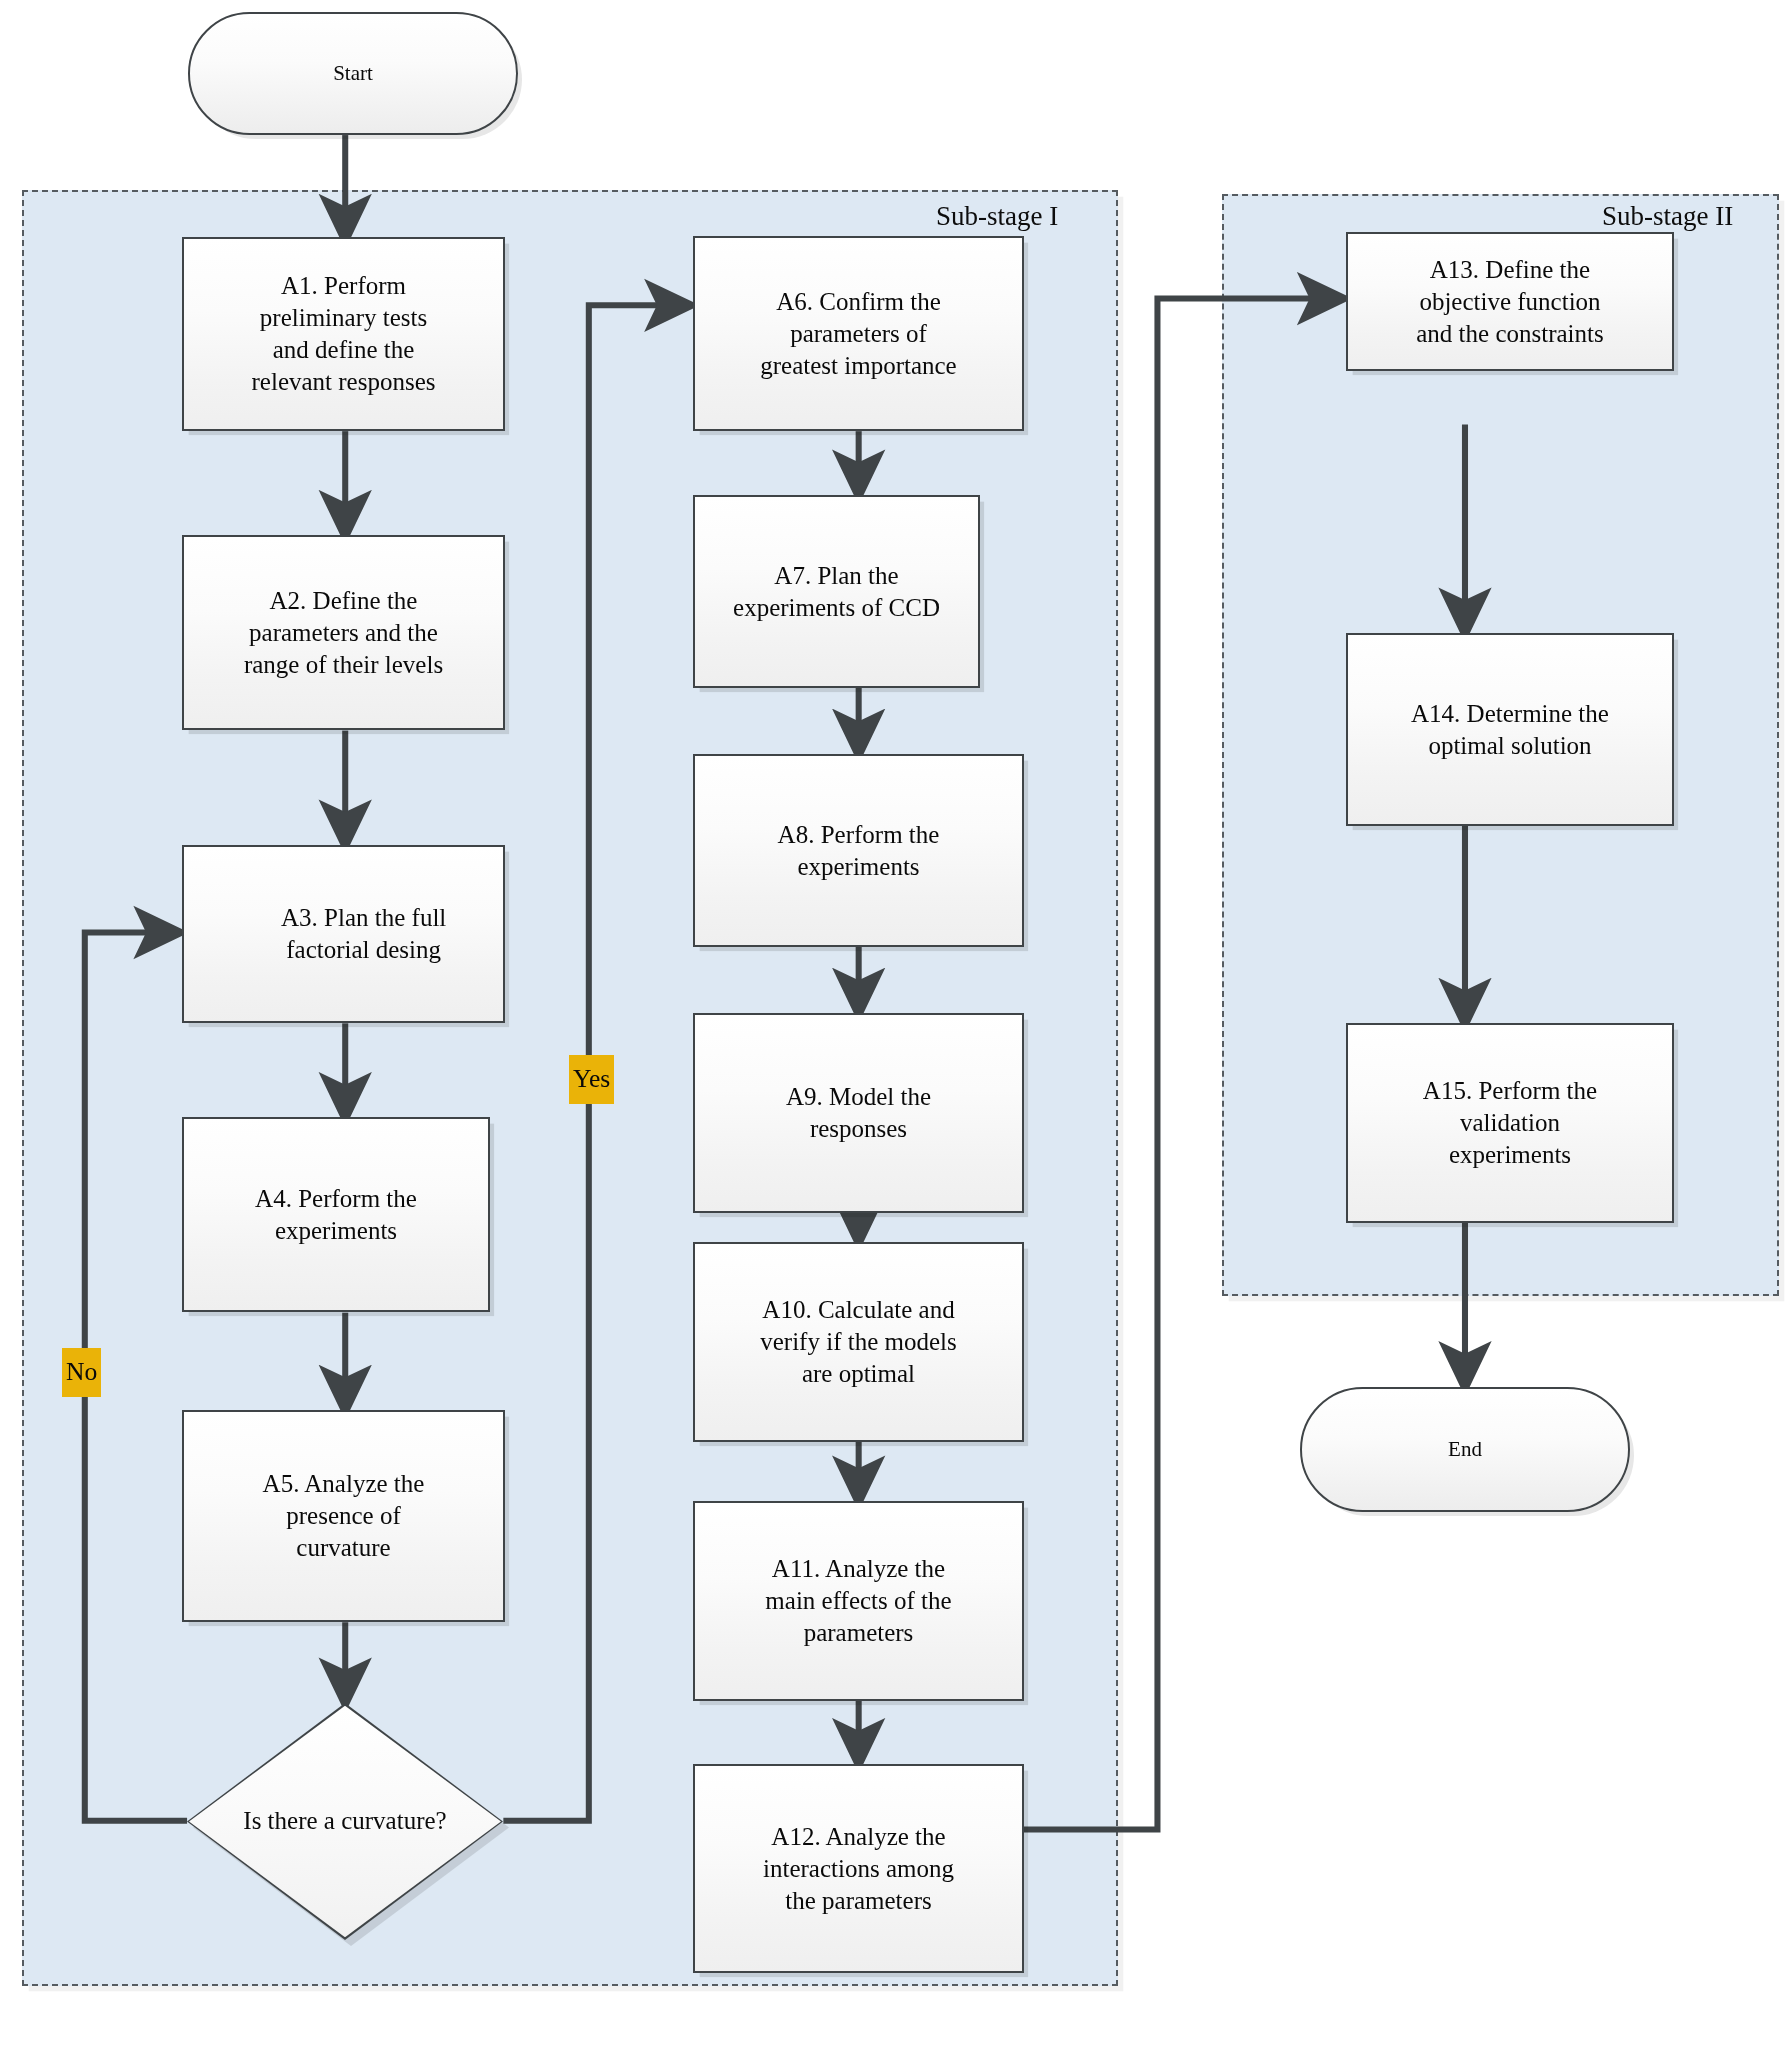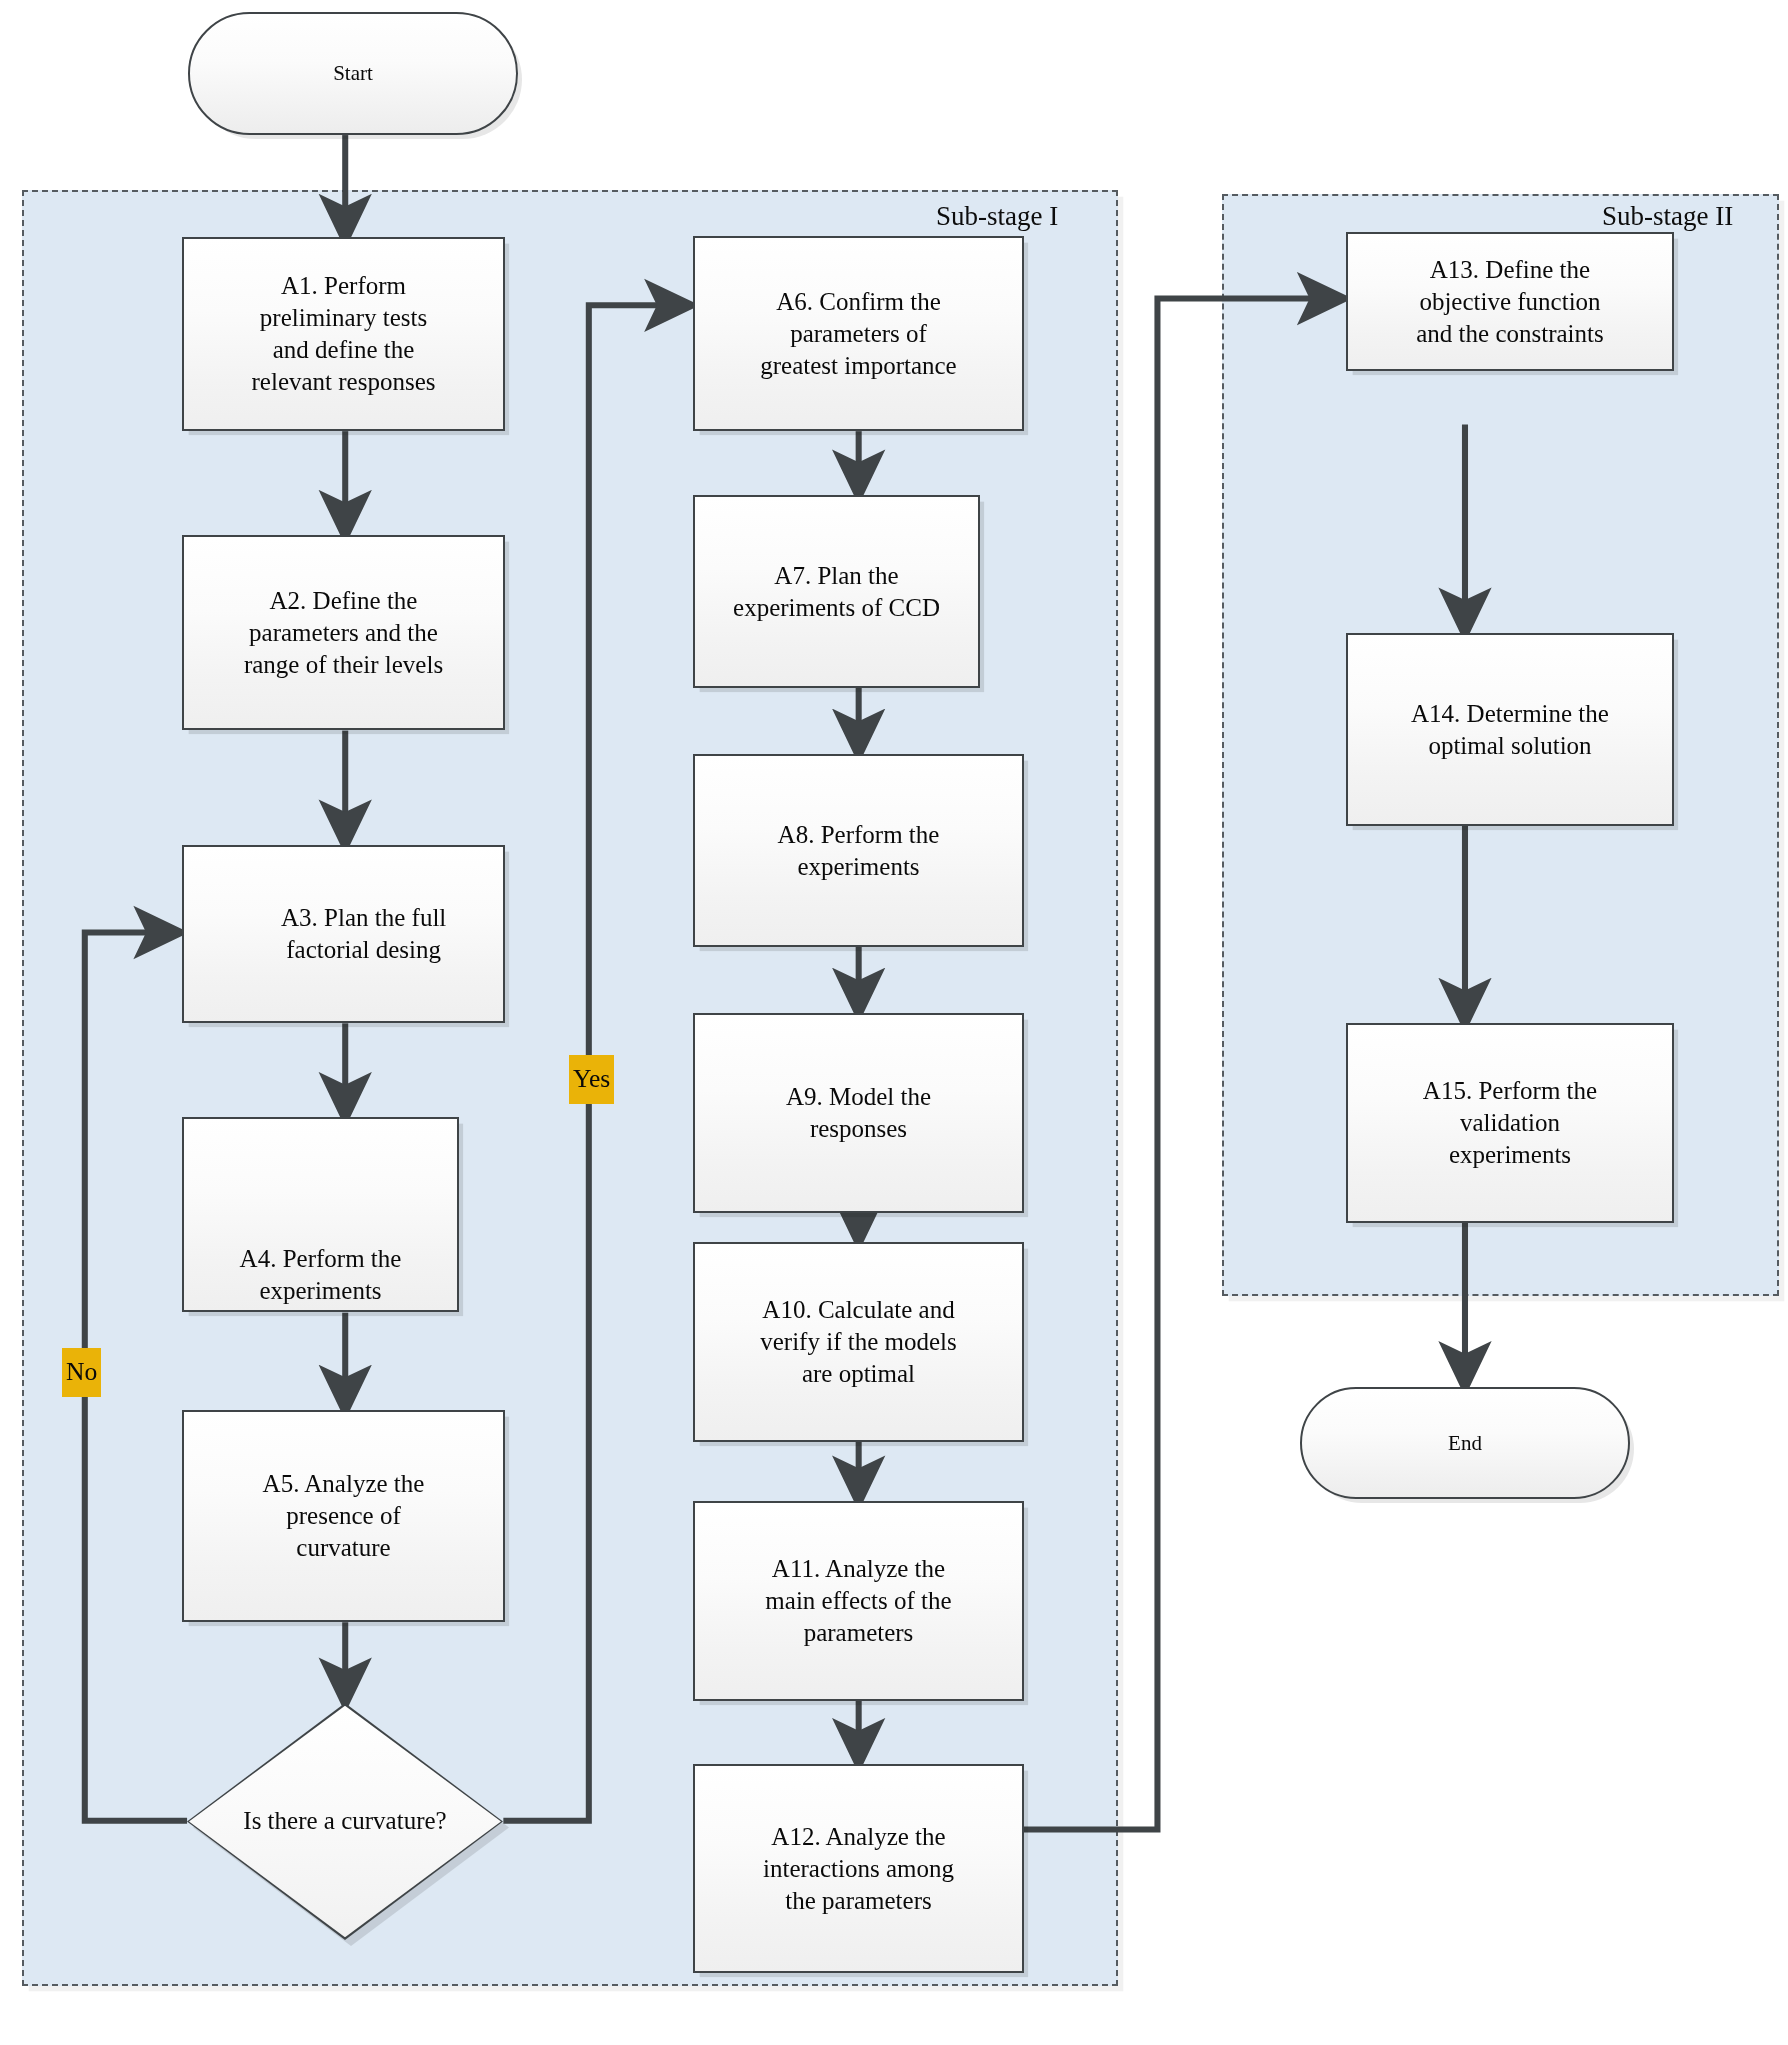--- a/index.html
+++ b/index.html
@@ -148,21 +148,21 @@
       <line x1="2177" y1="1225" x2="2177" y2="1517"></line>
 
       <line x1="2177" y1="1815" x2="2177" y2="2057"></line>
     </g>
   </svg>
 
   <div class="terminator" style="left:188px;top:12px;width:330px;height:123px;">
     <span>Start</span>
   </div>
 
-  <div class="terminator" style="left:1300px;top:1387px;width:330px;height:112px;text-align:center;">
+  <div class="terminator" style="left:1300px;top:1387px;width:330px;height:125px;text-align:center;">
     <span>End</span>
   </div>
 
   <div class="node" style="left:182px;top:237px;width:323px;height:194px;">
     <div>
       <span>A1. Perform</span>
       <span>preliminary tests</span>
       <span>and define the</span>
       <span>relevant responses</span>
     </div>
@@ -176,21 +176,21 @@
     </div>
   </div>
 
   <div class="node" style="left:182px;top:845px;width:323px;height:178px;padding-left:47px;">
     <div>
       <span>A3. Plan the full</span>
       <span>factorial desing</span>
     </div>
   </div>
 
-  <div class="node" style="left:182px;top:1117px;width:277px;height:195px;align-items:flex-end;">
+  <div class="node" style="left:182px;top:1117px;width:308px;height:195px;">
     <div>
       <span>A4. Perform the</span>
       <span>experiments</span>
     </div>
   </div>
 
   <div class="node" style="left:182px;top:1410px;width:323px;height:212px;">
     <div>
       <span>A5. Analyze the</span>
       <span>presence of</span>

